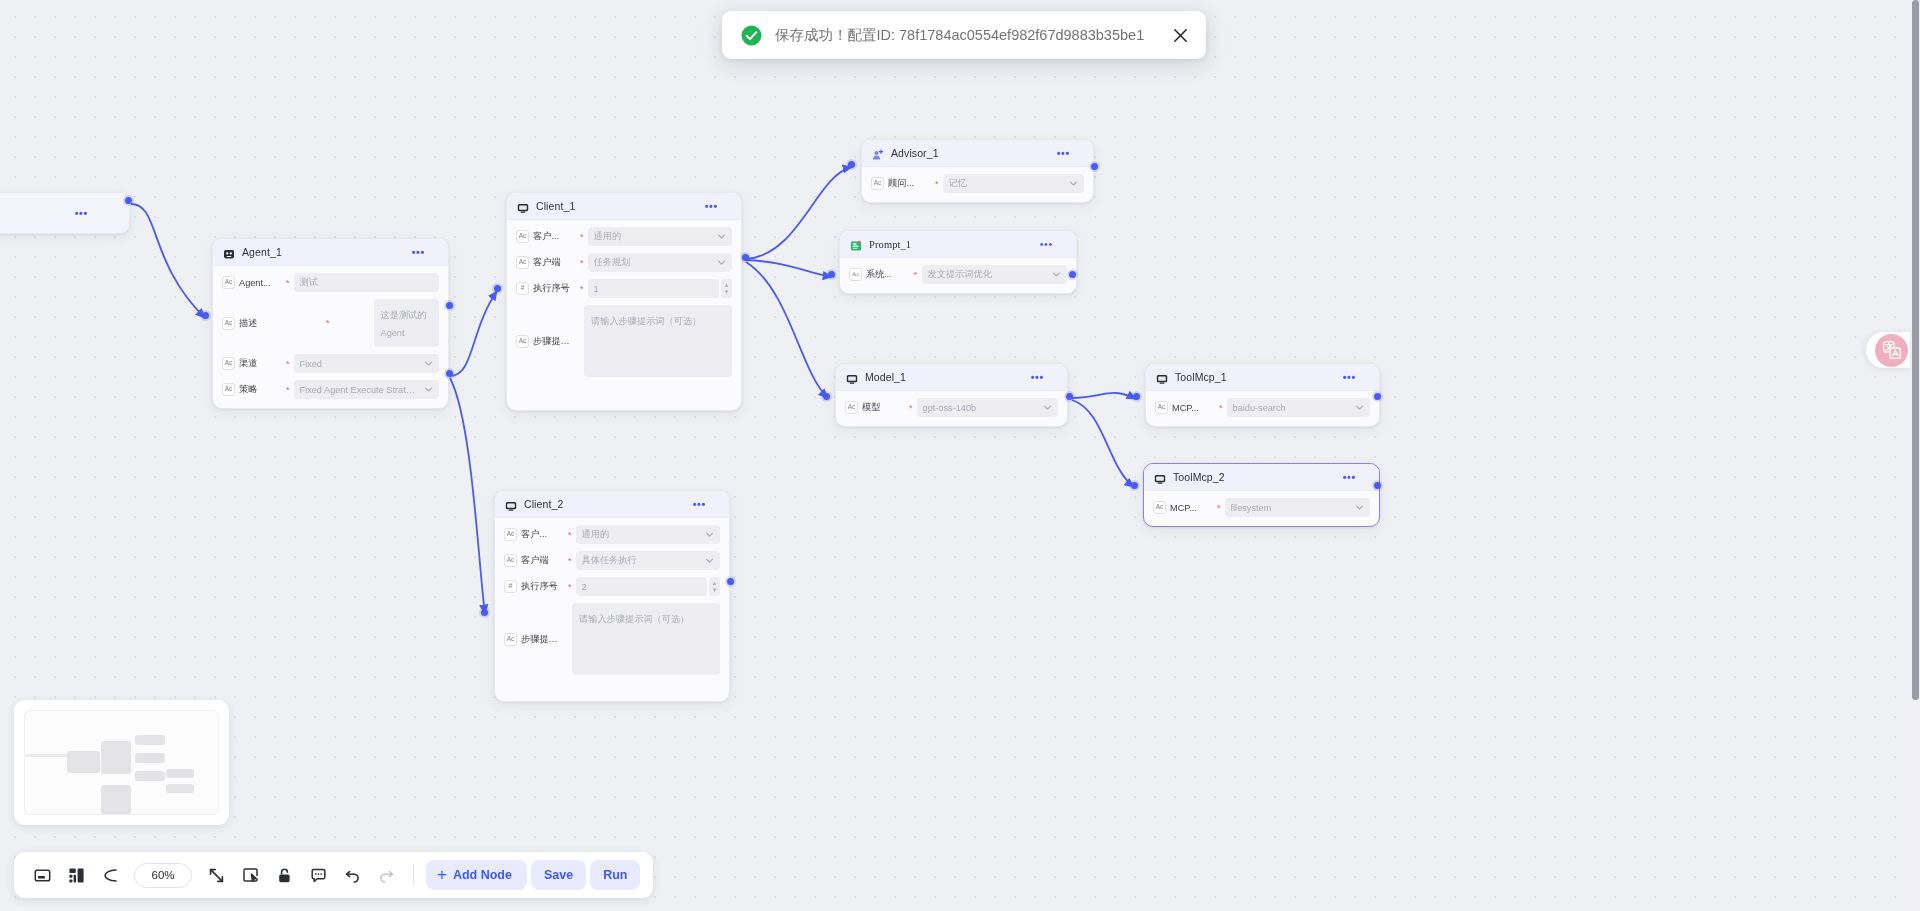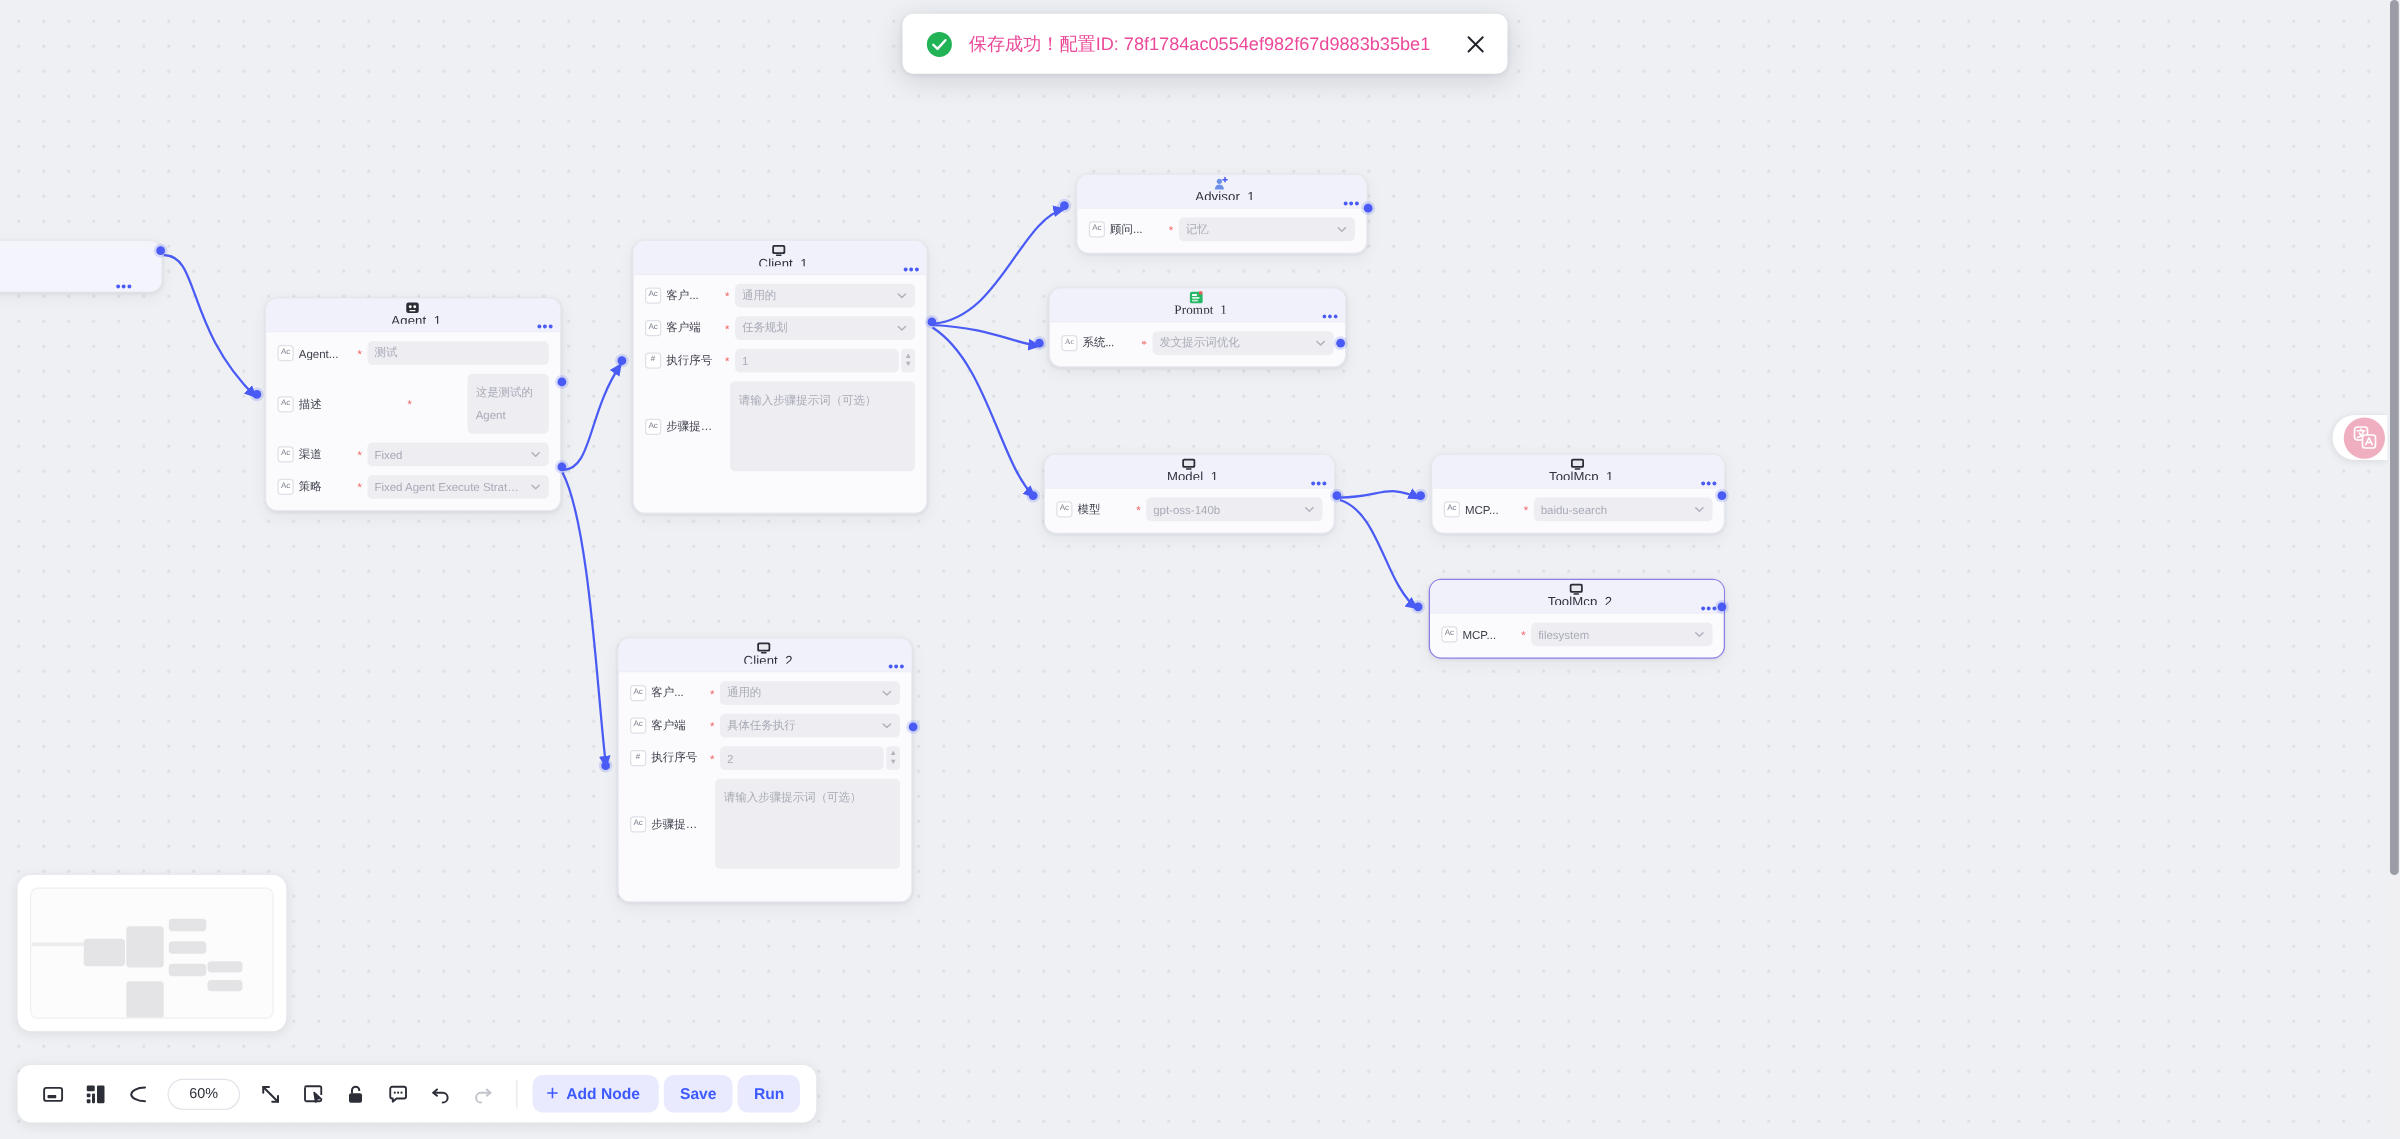--- a/index.html
+++ b/index.html
@@ -26,25 +26,24 @@
     position: absolute;
     background: #fbfbfd;
     border: 1px solid #e8e8ef;
     border-radius: 10px;
     box-shadow: 0 1px 3px rgba(30,35,60,.08), 0 4px 14px rgba(30,35,60,.05);
   }
   .node.selected { border: 1.3px solid #8b7ee8; margin-top: 12px; }
   .node-header {
     height: 27px;
     display: flex; align-items: center;
-    padding: 0 5px 0 10px;
+    padding: 0 23px 0 10px;
     background: #f1f1fb;
     border-radius: 9px 9px 0 0;
     border-bottom: 1px solid #ececf6;
-    flex-direction: column;
   }
   .node.plain .node-header { background: #f4f4fc; }
   .nh-icon { width: 12px; height: 12px; flex: 0 0 12px; margin-right: 7px; display:block; }
   .nh-title {
     font-size: 10.5px; color: #30323c; letter-spacing: .1px;
     white-space: nowrap; overflow: hidden;
   }
   .nh-dots {
     margin-left: auto; color: #4a5bf5; font-size: 11px; line-height: 6px;
     letter-spacing: .6px; font-weight: 700; cursor: pointer;
@@ -100,21 +99,21 @@
 
   
   #toast {
     position: absolute; left: 722px; top: 11px;
     width: 484px; height: 48px;
     background: #fff; border-radius: 9px;
     box-shadow: 0 5px 22px rgba(30,35,60,.15), 0 1px 4px rgba(30,35,60,.08);
     display: flex; align-items: center; padding: 0 16px 0 19px; gap: 13px;
   }
   #toast .tick { width: 21px; height: 21px; flex: 0 0 21px; }
-  #toast .msg { font-size: 14.5px; color: #ec4899; white-space: nowrap; }
+  #toast .msg { font-size: 14.5px; color: #737373; white-space: nowrap; }
   #toast .close {
     margin-left: auto; cursor: pointer; width: 20px; height: 20px;
     display: flex; align-items: center; justify-content: center;
   }
 
   
   #minimap {
     position: absolute; left: 14px; top: 700px;
     width: 215px; height: 125px;
     background: #fff; border-radius: 11px;
@@ -485,21 +484,21 @@
                   <span class="val">filesystem</span>
                   <span class="chev">
                 <svg width="9" height="9" viewBox="0 0 9 9" fill="none" stroke="#b0b2bc" stroke-width="1.2" stroke-linecap="round" stroke-linejoin="round">
                   <path d="M1.6,3.2 L4.5,6 L7.4,3.2"></path>
                 </svg>
               </span>
             </div>
           </div>
         </div>
       </div>
-      <div class="node" style="left: 494px; top: 510px; width: 236px; min-height: 212px;">
+      <div class="node" style="left: 494px; top: 490px; width: 236px; min-height: 212px;">
         <div class="node-header">
           <span class="nh-icon"><svg xmlns="http://www.w3.org/2000/svg" width="12" height="12" viewBox="0 0 12 12">
               <rect x="0.8" y="1.9" width="10.4" height="7.3" rx="1.5" fill="#2b2d36"></rect>
       <rect x="2.2" y="3.4" width="7.6" height="4.3" rx="0.6" fill="#e9e9ef"></rect>
       <rect x="3.7" y="9.6" width="4.6" height="1.1" rx="0.5" fill="#2b2d36"></rect>
             </svg></span>
           <span class="nh-title">Client_2</span>
           <span class="nh-dots">•••</span>
         </div>
         <div class="node-body">

